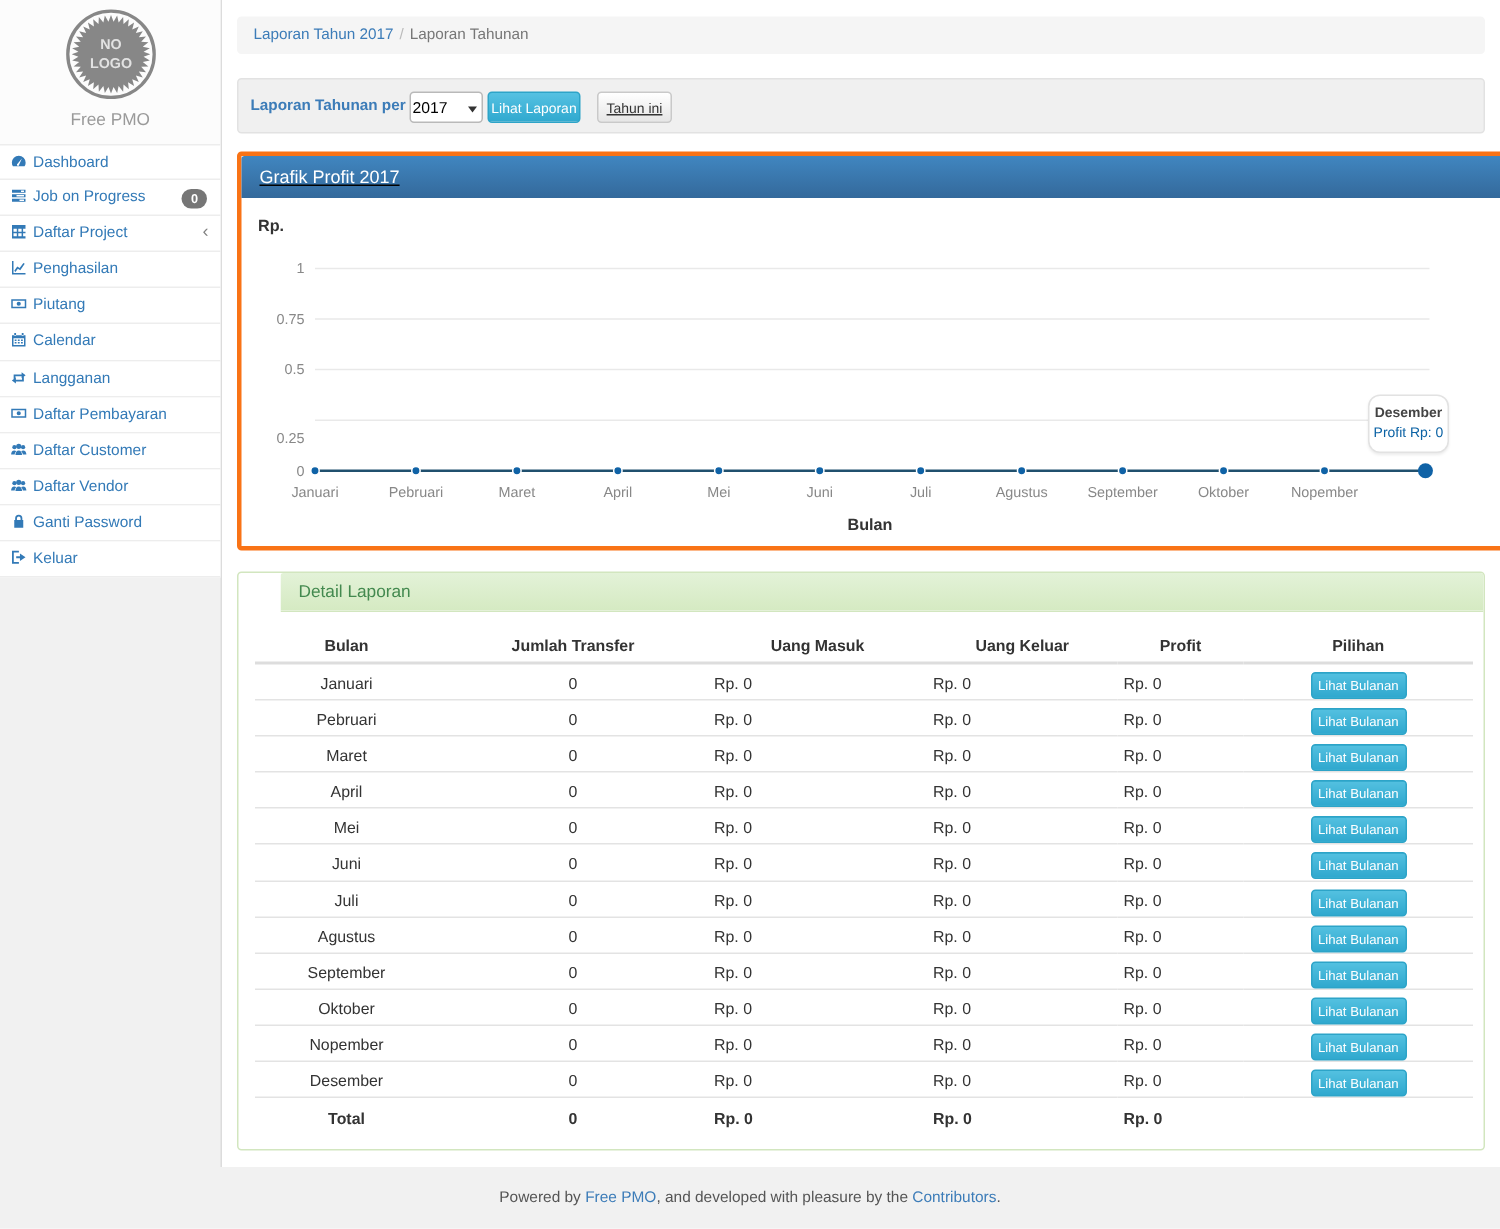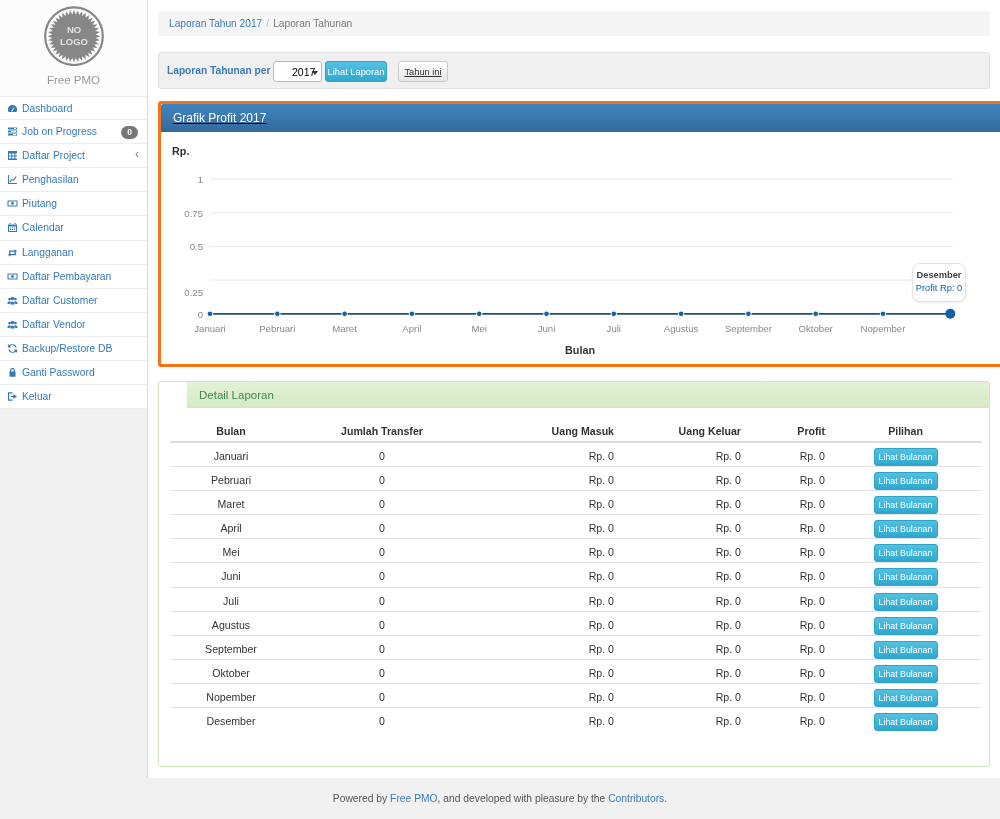--- a/index.html
+++ b/index.html
@@ -16,38 +16,38 @@
 #menu li svg { vertical-align:-2px; margin-right:4px; }
 .badge0 { position:absolute; right:9px; top:6px; background:#767676; color:#fff; font-size:8.5px; font-weight:bold; border-radius:7px; padding:1.5px 6px; line-height:9.5px; }
 .chev { position:absolute; right:8px; top:3px; color:#808080; font-size:12px; }
 
 #crumb { position:absolute; left:158px; top:11px; width:832px; height:25px; background:#f5f5f5; border-radius:3px; font-size:10.2px; line-height:25px; padding-left:11px; color:#777; }
 #crumb a { color:#3c7cb8; }
 #crumb .sep { color:#bbb; padding:0 4px; }
 
 #filter { position:absolute; left:158px; top:52px; width:832px; height:37px; background:#f0f0f0; border:1px solid #e2e2e2; border-radius:3px; }
 #filter .lbl { position:absolute; left:8px; top:12px; color:#3c7cb8; font-weight:bold; font-size:10.2px; }
-#filter select { position:absolute; left:114px; top:8px; width:49px; height:21px; font-size:10.5px; border:1px solid #b9b9b9; border-radius:3px; background:#fff; font-family:"Liberation Sans",sans-serif; -webkit-appearance:none; appearance:none; padding-left:18px; }
+#filter select { position:absolute; left:114px; top:8px; width:49px; height:21px; font-size:10.5px; border:1px solid #b9b9b9; border-radius:3px; background:#fff; font-family:"Liberation Sans",sans-serif; -webkit-appearance:none; appearance:none; padding-left:1px; }
 #selcaret { position:absolute; left:153px; top:17.5px; width:0; height:0; border-left:3px solid transparent; border-right:3px solid transparent; border-top:4px solid #333; pointer-events:none; }
 .btn { position:absolute; top:8px; height:21px; border-radius:3px; font-size:9.3px; font-family:"Liberation Sans",sans-serif; text-align:center; line-height:20px; }
 #btn-lihat { left:166px; width:62px; background:linear-gradient(#55c1e2,#30a9cf); border:1px solid #2da4c8; color:#fff; }
 #btn-tahun { left:239px; width:50px; background:linear-gradient(#ffffff,#e6e6e6); border:1px solid #c9c9c9; color:#333;text-decoration:underline; }
 
 #chartpanel { position:absolute; left:158px; top:101px; width:896px; height:266px; border:3px solid #f97316; border-radius:3px; background:#fff;text-decoration:underline; }
 #chartpanel .hd { height:28px; background:linear-gradient(#4086c0,#34699b); border-radius:2px 2px 0 0; color:#fff; font-size:12px; line-height:28px; padding-left:12px; }
 .abs { position:absolute; }
 
 #tablepanel { position:absolute; left:158px; top:381px; width:832px; height:386px; border:1px solid #d2e6bf; border-radius:3px; background:#fff;padding-left:28px; }
 #tablepanel .hd { height:26px; background:linear-gradient(#e3f2d8,#d5eac2); border-bottom:1px solid #d2e6bf; border-radius:2px 2px 0 0; color:#43894f; font-size:11.5px; line-height:26px; padding-left:12px; }
 #rpt { position:absolute; left:11px; top:39px; width:812px; border-collapse:collapse; table-layout:fixed; font-size:10.6px; color:#333; }
 #rpt th { font-weight:bold; border-bottom:2px solid #ddd; padding:4px 4px 3px; line-height:13px; }
 #rpt td { border-top:1px solid #e3e3e3; height:24.12px; padding:7px 4px 3px; line-height:13px; }
 #rpt tr.first td { border-top:none; }
 #rpt .c { text-align:center; }
-#rpt .r { text-align:right; }
+#rpt .r { }
 #rpt tr.total td { font-weight:bold; }
 #rpt td.btncell { padding-top:5px; padding-bottom:0; }
 .btn-bulanan { display:inline-block; width:64px; height:18px; background:linear-gradient(#53c0e0,#2fa8ce); border:1px solid #2da4c8; border-radius:3px; color:#fff; font-size:8.8px; line-height:17px; }
 
 #footer { position:absolute; left:0; top:778px; width:1000px; height:41px; text-align:center; }
 #footer p { margin-top:15px; font-size:10.3px; color:#555; }
 #footer a { color:#3c7cb8; }
 
 .ylab { position:absolute; font-size:9.6px; color:#888; text-align:right; width:30px; }
 .xlab { position:absolute; font-size:9.6px; color:#888; text-align:center; width:60px; }
@@ -124,25 +124,20 @@
             <path d="M.4 9c0-1.6.9-2.7 2.1-2.7.6 0 1 .2 1.4.6C3.1 7.6 2.8 8.4 2.8 9zM10.6 9H8.2c0-.6-.3-1.4-1.1-2.1.4-.4.8-.6 1.4-.6 1.2 0 2.1 1.1 2.1 2.7zM3.3 9.4c0-1.7.9-3 2.2-3s2.2 1.3 2.2 3z"></path>
           </svg>Daftar Customer</a>
       </li>
       <li>
         <a href="#"><svg width="11" height="11" viewBox="0 0 11 11" fill="#337ab7">
             <circle cx="2.6" cy="4.1" r="1.4"></circle>
             <circle cx="8.4" cy="4.1" r="1.4"></circle>
             <circle cx="5.5" cy="3.5" r="1.75"></circle>
             <path d="M.4 9c0-1.6.9-2.7 2.1-2.7.6 0 1 .2 1.4.6C3.1 7.6 2.8 8.4 2.8 9zM10.6 9H8.2c0-.6-.3-1.4-1.1-2.1.4-.4.8-.6 1.4-.6 1.2 0 2.1 1.1 2.1 2.7zM3.3 9.4c0-1.7.9-3 2.2-3s2.2 1.3 2.2 3z"></path>
           </svg>Daftar Vendor</a>
-      </li>
-      <li>
-        <a href="#"><svg width="11" height="11" viewBox="0 0 11 11" fill="#337ab7">
-            <path d="M5.5 1.3A4.2 4.2 0 0 1 9.6 4.6H8.3A3 3 0 0 0 3 3.2l1.2 1.2H.9V1.1l1.2 1.2a4.2 4.2 0 0 1 3.4-1zM5.5 9.7A4.2 4.2 0 0 1 1.4 6.4h1.3A3 3 0 0 0 8 7.8L6.8 6.6h3.3v3.3L8.9 8.7a4.2 4.2 0 0 1-3.4 1z"></path>
-          </svg>Backup/Restore DB</a>
       </li>
       <li>
         <a href="#"><svg width="11" height="11" viewBox="0 0 11 11" fill="#337ab7">
             <path d="M3.1 4.6V3.5a2.4 2.4 0 0 1 4.8 0v1.1h.6v5.2H2.5V4.6zm1.2 0h2.4V3.5a1.2 1.2 0 0 0-2.4 0z" fill-rule="evenodd"></path>
           </svg>Ganti Password</a>
       </li>
       <li>
         <a href="#"><svg width="11" height="11" viewBox="0 0 11 11" fill="#337ab7">
             <path d="M1 1.2h4.6v1.2H2.2v6.2h3.4v1.2H1z"></path>
             <path d="M6.3 3 10 5.5 6.3 8V6.1H3.8V4.9h2.5z"></path>
@@ -319,19 +314,27 @@
           <td class="c btncell"><span class="btn-bulanan">Lihat Bulanan</span></td>
         </tr>
         <tr>
           <td class="c">Desember</td>
           <td class="c">0</td>
           <td class="r">Rp. 0</td>
           <td class="r">Rp. 0</td>
           <td class="r">Rp. 0</td>
           <td class="c btncell"><span class="btn-bulanan">Lihat Bulanan</span></td>
         </tr>
+        <tr class="total">
+          <td class="c">Total</td>
+          <td class="c">0</td>
+          <td class="r">Rp. 0</td>
+          <td class="r">Rp. 0</td>
+          <td class="r">Rp. 0</td>
+          <td class="c"></td>
+        </tr>
       </tbody>
   </table>
 </div>
 
 <div id="footer">
     <p>Powered by <a href="#">Free PMO</a>, and developed with pleasure by the <a href="#">Contributors</a>.</p>
   </div>
 
 </body></html>

